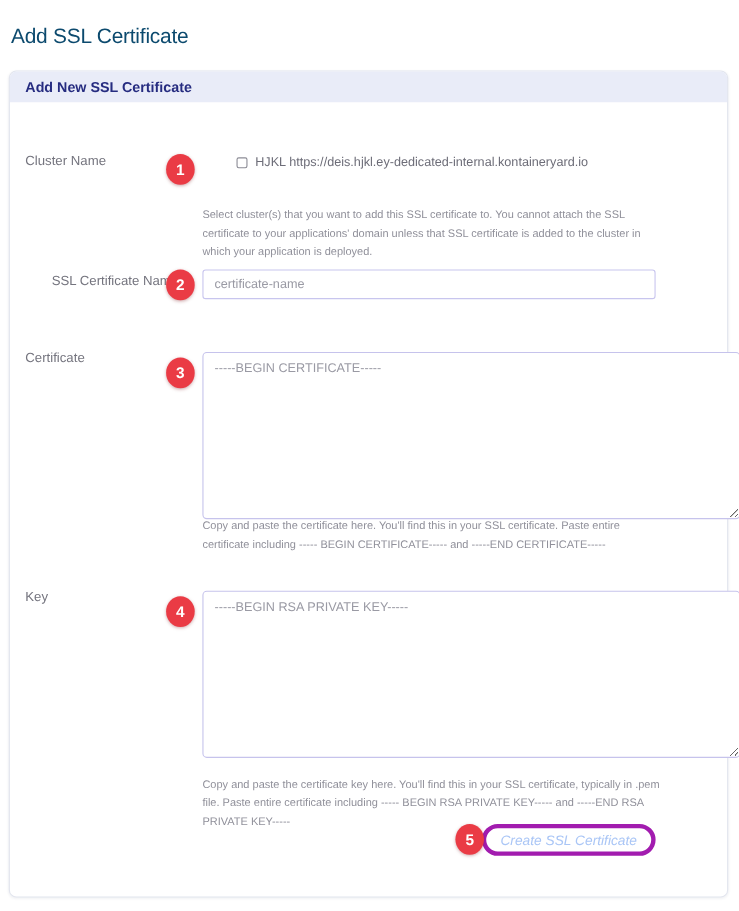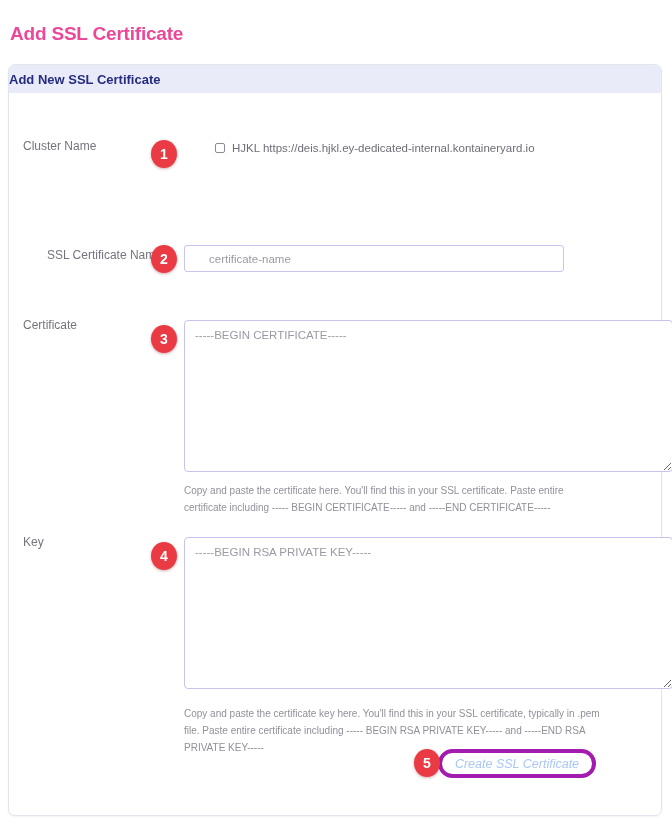--- a/index.html
+++ b/index.html
@@ -5,37 +5,37 @@
   * { box-sizing: border-box; }
   html, body { margin: 0; padding: 0; }
   body {
     width: 672px; height: 828px; position: relative;
     background: #ffffff;
     font-family: "Liberation Sans", sans-serif;
     overflow: hidden;
   }
   .page-title {
     position: absolute; top: 10px; left: 10px;
-    font-size: 19px; font-weight: bold; color: #ec4899;
+    font-size: 19px; font-weight: normal; color: #0c4a6e;
     letter-spacing: -0.2px;
   }
   .card {
     position: absolute; top: 64px; left: 8px;
     width: 654px; height: 752px;
     background: #ffffff;
     border: 1px solid #e2e5ee;
     border-radius: 7px;
     box-shadow: 0 1px 2px rgba(40,50,90,0.06);
   }
   .card-header {
     position: absolute; top: 0; left: 0; right: 0; height: 28px;
     background: #e9ecf8;
     border-radius: 6px 6px 0 0;
     display: flex; align-items: center;
-    padding-left: 0;
+    padding-left: 14px;
     font-size: 13px; font-weight: bold; color: #262c80;
   }
   .field-label {
     position: absolute; left: 14px;
     font-size: 12px; color: #74747e;
   }
   .badge {
     position: absolute;
     width: 26px; height: 28px;
     background: #ea3b45;
@@ -55,23 +55,23 @@
     width: 10px; height: 10px; margin: 0;
     border: 1px solid #8b8b95; border-radius: 2px;
     background: #fff; cursor: pointer; flex: 0 0 auto;
   }
   .check-label { font-size: 11.5px; color: #6d6d78; white-space: nowrap; }
   .help-text {
     position: absolute; left: 175px; width: 416px;
     font-size: 10px; line-height: 17px; color: #90909a;
   }
   .text-input {
-    position: absolute; left: 175px; width: 380px; height: 27px;
+    position: absolute; left: 175px; width: 412px; height: 27px;
     border: 1px solid #c8c5ee; border-radius: 3px;
-    padding: 0 24px; font-size: 11.5px; color: #55555e;
+    padding: 0 10px; font-size: 11.5px; color: #55555e;
     font-family: "Liberation Sans", sans-serif;
     outline: none; background: #fff;
   }
   .text-area {
     position: absolute; left: 175px; width: 489px; height: 152px;
     border: 1px solid #c6c3ec; border-radius: 4px;
     padding: 8px 10px; font-size: 11.5px; color: #55555e;
     font-family: "Liberation Sans", sans-serif;
     outline: none; background: #fff;
   }
@@ -101,33 +101,34 @@
   </div>
 
   <div class="field-label" style="top:74px;">Cluster Name</div>
   <div class="badge" style="left:142px; top:75px;">
     <span>1</span>
   </div>
   <div class="check-row" style="top:76px;padding-left:28px;">
     <input type="checkbox" style="">
     <span class="check-label">HJKL https://deis.hjkl.ey-dedicated-internal.kontaineryard.io</span>
   </div>
+  <div class="help-text" style="top:122px;">Select cluster(s) that you want to add this SSL certificate to. You cannot attach the SSL certificate to your applications' domain unless that SSL certificate is added to the cluster in which your application is deployed.</div>
 
   <div class="field-label" style="top:183px;margin-left:24px;">SSL Certificate Name</div>
   <div class="badge" style="left:142px; top:180px;">
     <span>2</span>
   </div>
   <input class="text-input" style="top: 180px;" type="text" placeholder="certificate-name">
 
   <div class="field-label" style="top:253px;">Certificate</div>
   <div class="badge" style="left:142px; top:260px;">
     <span>3</span>
   </div>
   <textarea class="text-area" style="top: 255px;" placeholder="-----BEGIN CERTIFICATE-----"></textarea>
-  <div class="help-text" style="top:417px;">Copy and paste the certificate here. You'll find this in your SSL certificate. Paste entire certificate including ----- BEGIN CERTIFICATE----- and -----END CERTIFICATE-----</div>
+  <div class="help-text" style="top:405px;">Copy and paste the certificate here. You'll find this in your SSL certificate. Paste entire certificate including ----- BEGIN CERTIFICATE----- and -----END CERTIFICATE-----</div>
 
   <div class="field-label" style="top:470px;">Key</div>
   <div class="badge" style="left:142px; top:477px;">
     <span>4</span>
   </div>
   <textarea class="text-area" style="top: 472px;" placeholder="-----BEGIN RSA PRIVATE KEY-----"></textarea>
   <div class="help-text" style="top:640px;">Copy and paste the certificate key here. You'll find this in your SSL certificate, typically in .pem file. Paste entire certificate including ----- BEGIN RSA PRIVATE KEY----- and -----END RSA PRIVATE KEY-----</div>
 
   <div class="badge" style="left:405px; top:684px;">
     <span>5</span>

